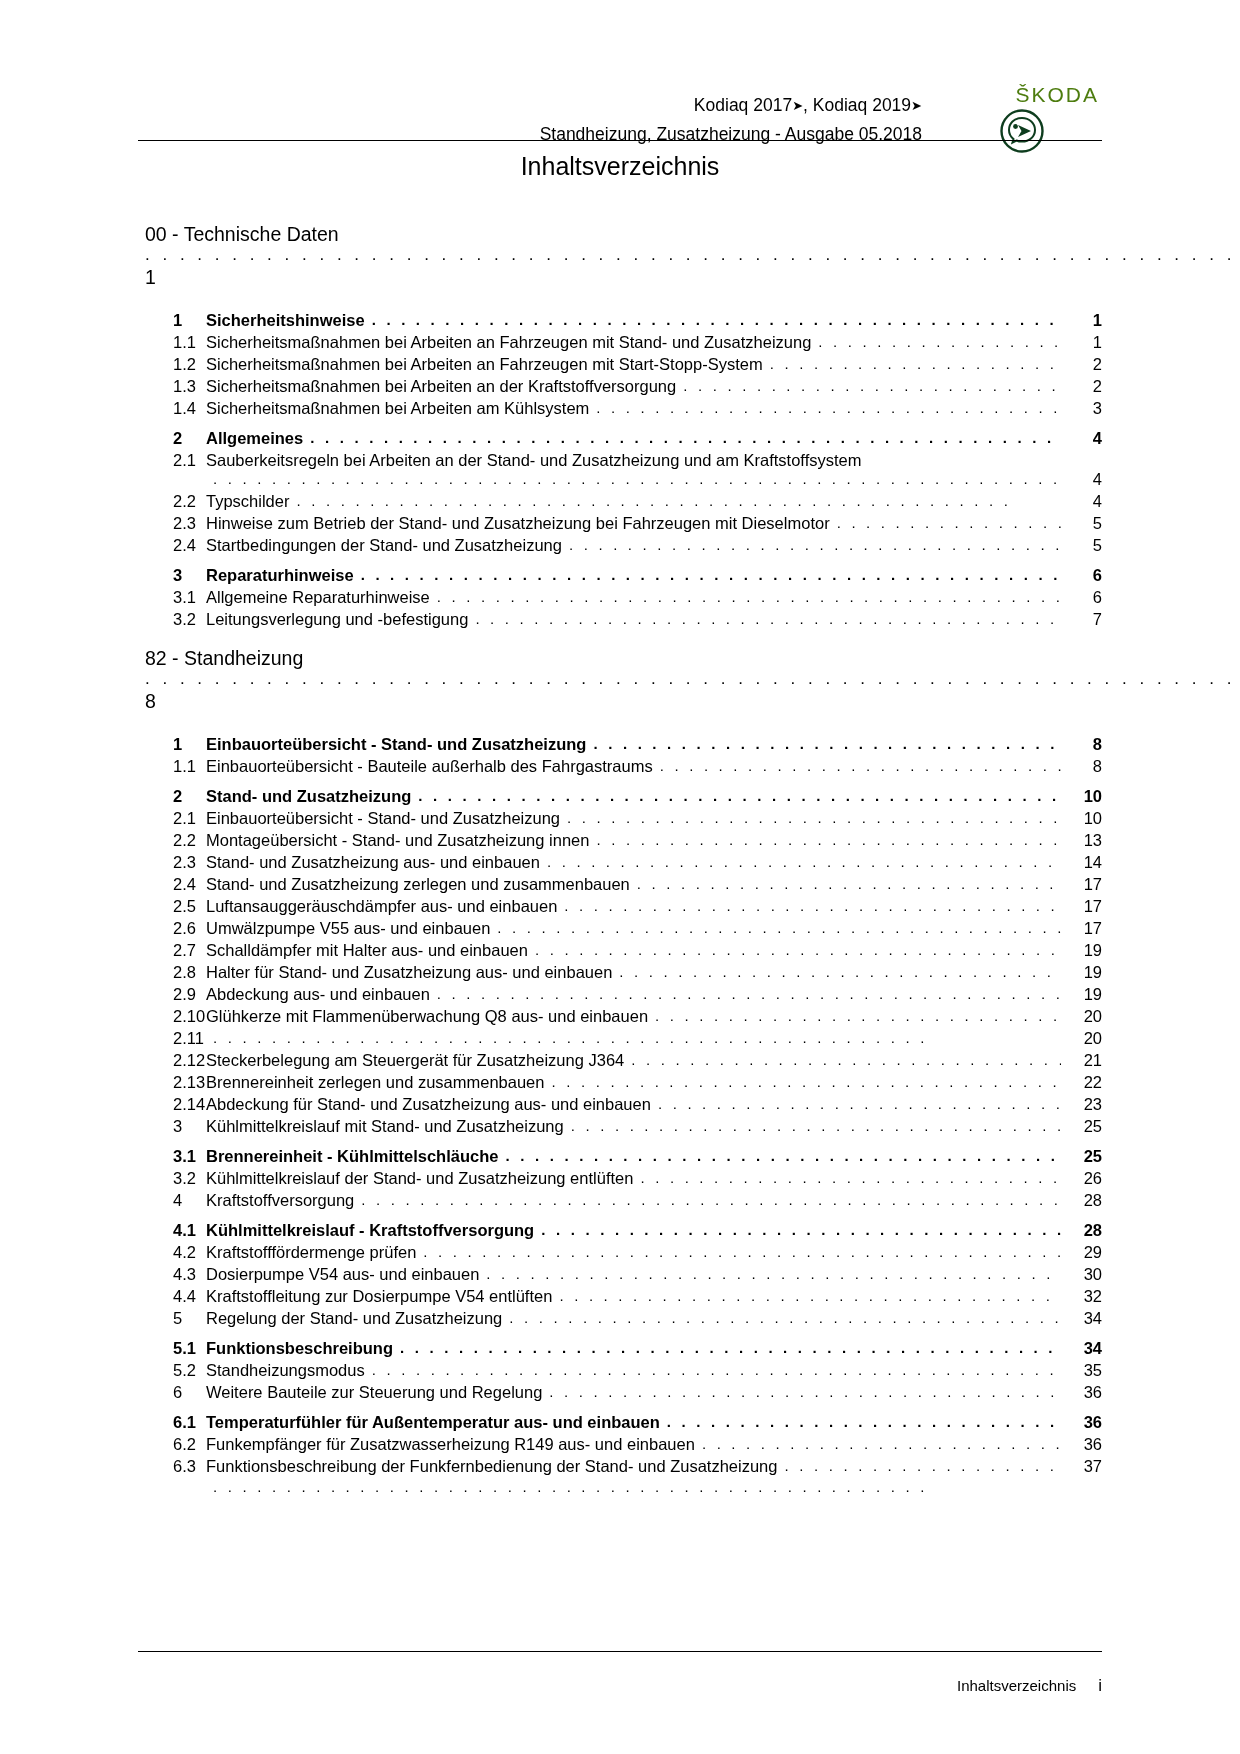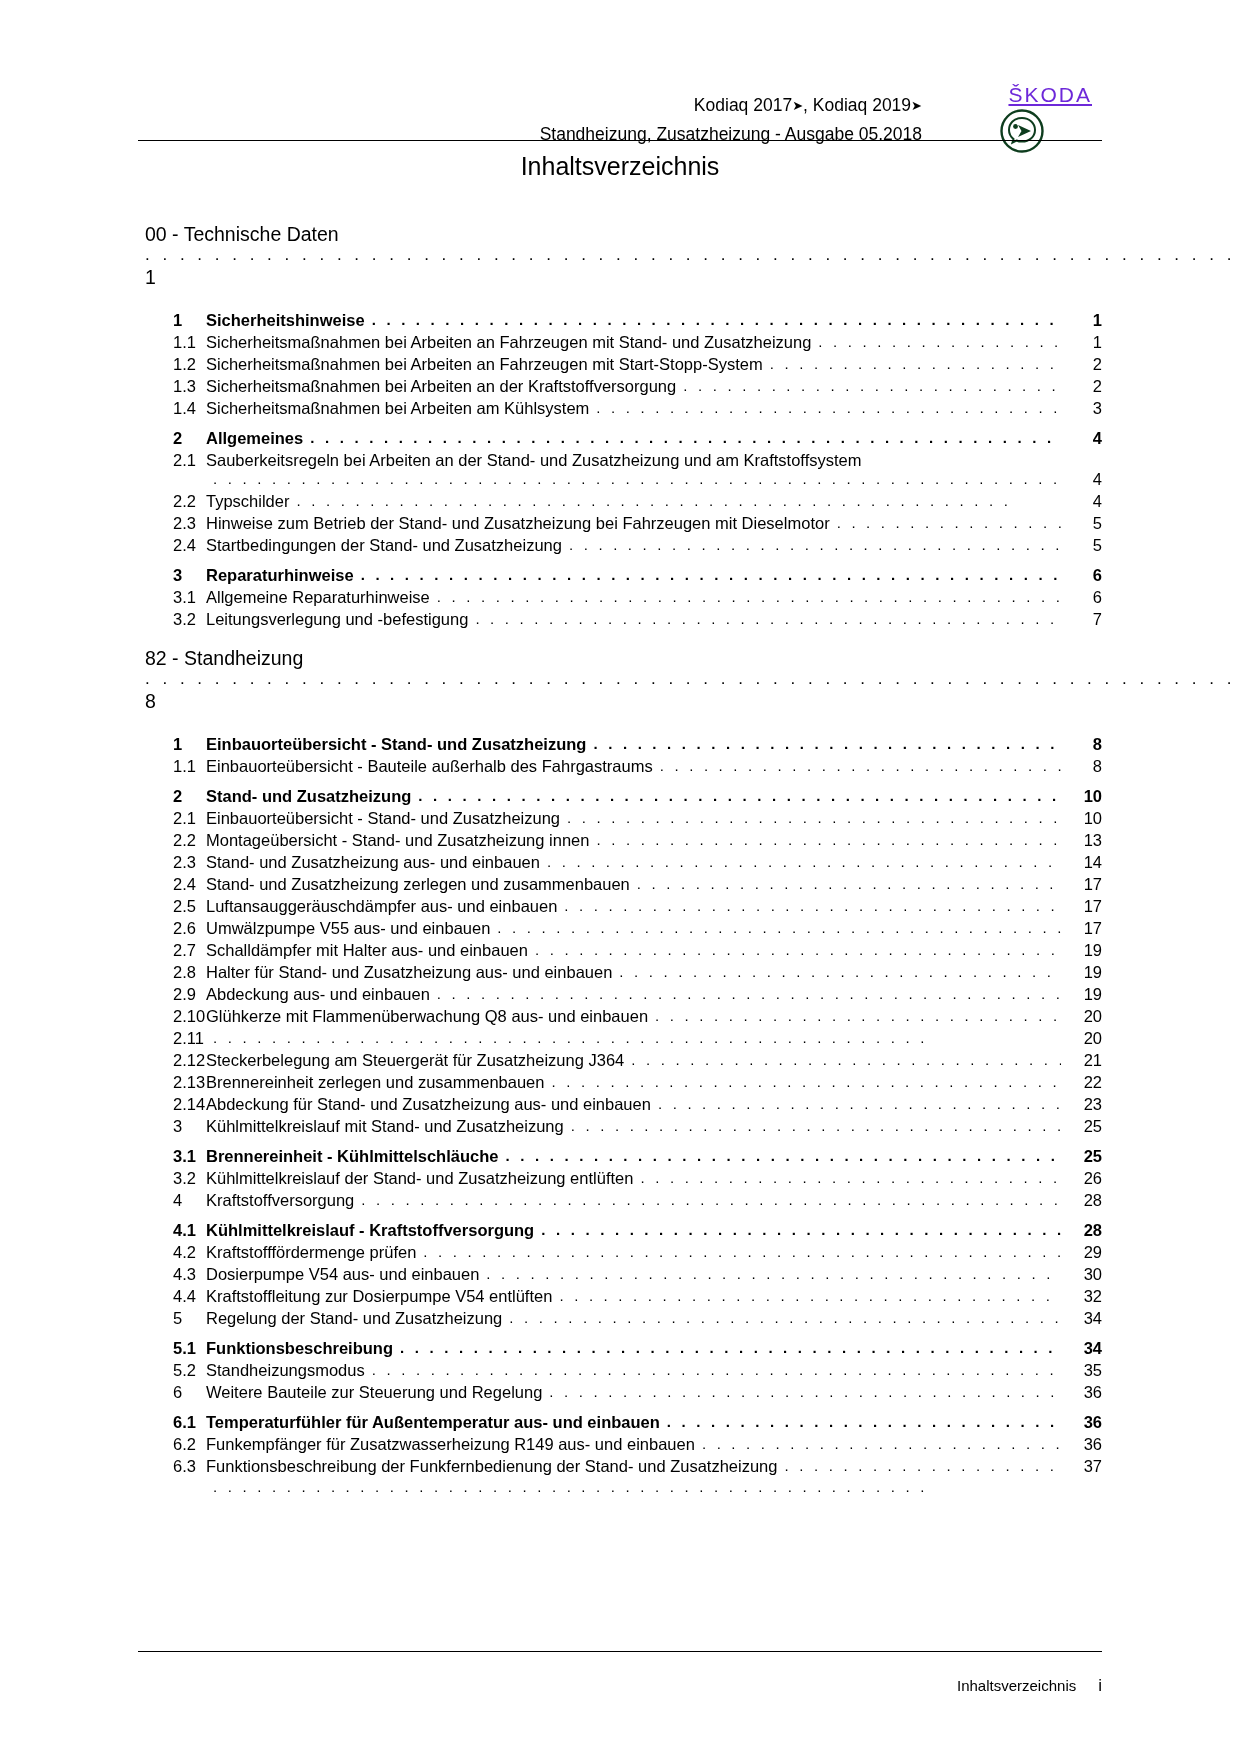--- a/index.html
+++ b/index.html
@@ -43,27 +43,26 @@
   }
   .brand {
     position: absolute;
     right: 0;
     top: -8px;
     width: 180px;
     height: 70px;
   }
   .brand-word {
     position: absolute;
-    right: 10px;
+    right: 3px;
     top: 0;
     font-size: 21px;
     letter-spacing: 2px;
-    color: #6d28d9;
+    color: #4d7c0f;
     font-family: "Liberation Sans", sans-serif;
-    text-decoration: underline;
   }
   .brand-mark {
     position: absolute;
     right: 58px;
     top: 26px;
     width: 44px;
     height: 44px;
   }
   .header-rule {
     position: absolute;

